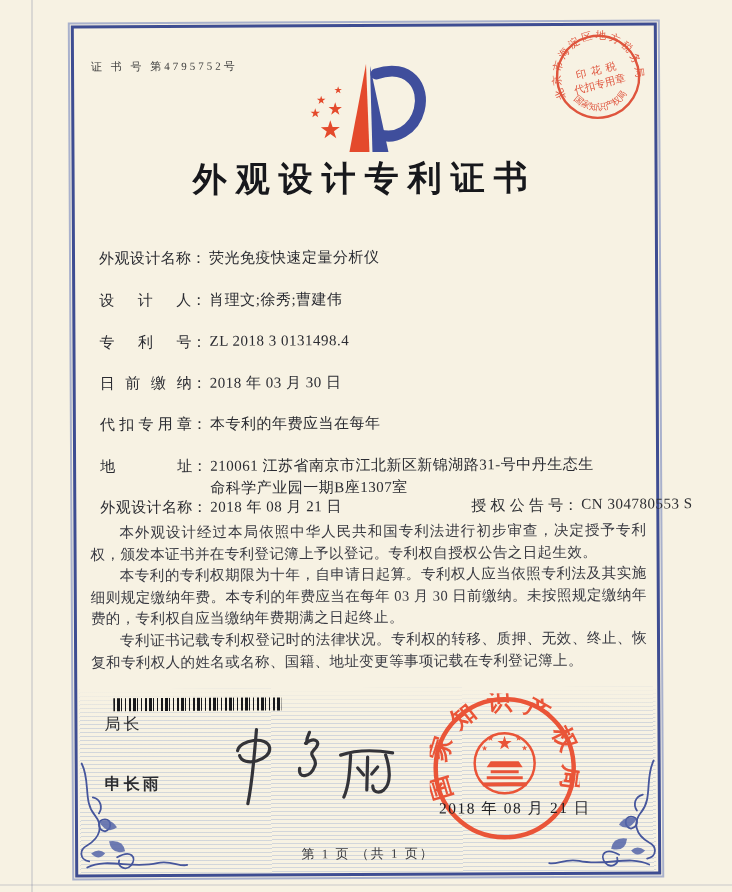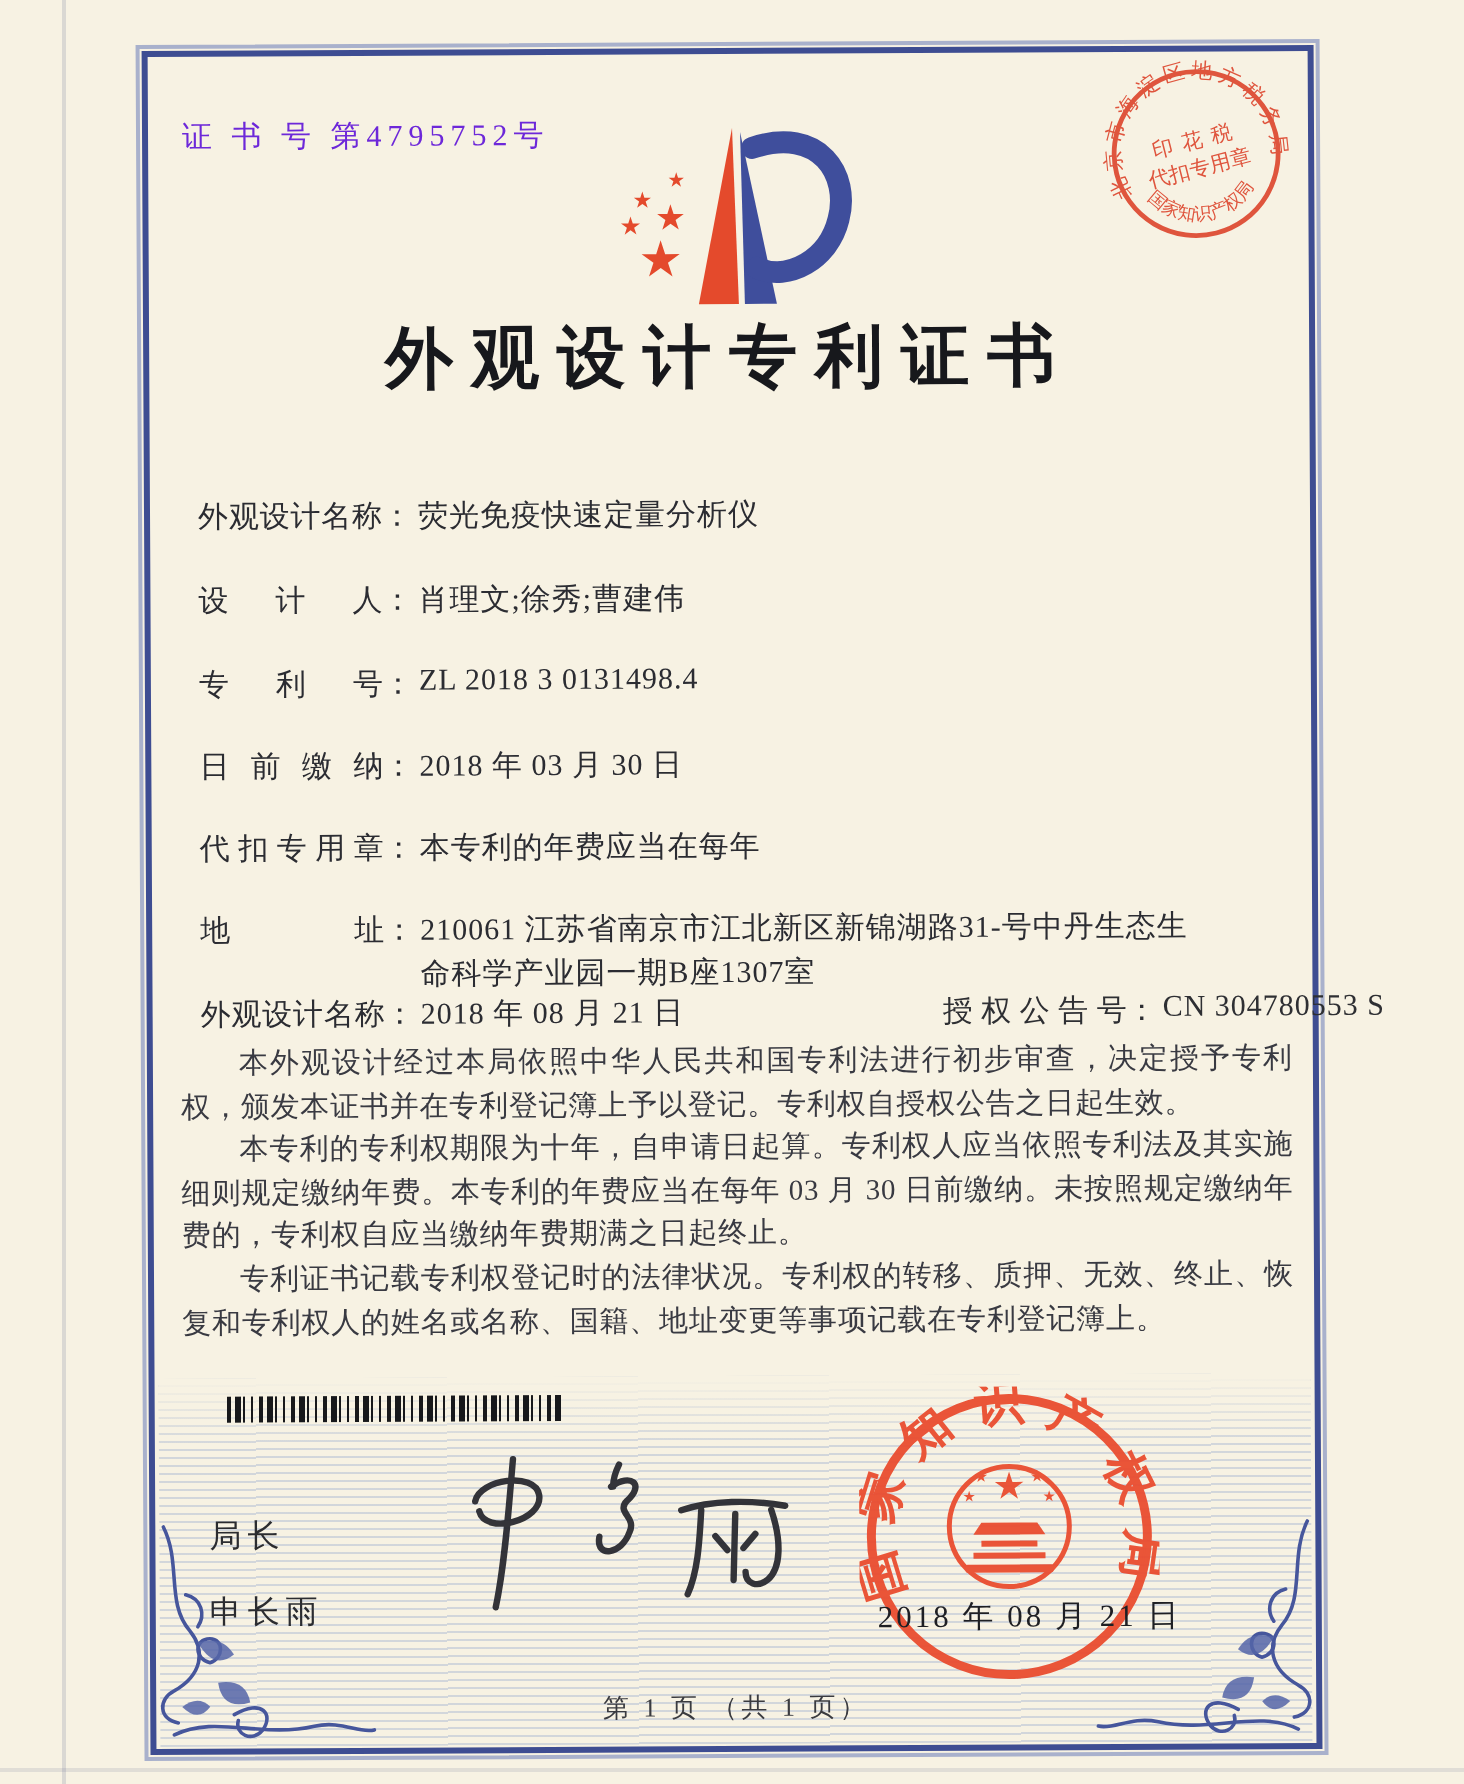--- a/index.html
+++ b/index.html
@@ -15,42 +15,42 @@
   
   .frame{position:absolute;left:70px;top:21px;width:588px;height:854px;border:2px solid #a9b1cc;}
   .frame-in{position:absolute;inset:1px;border:3px solid #3e4d92;}
   
   .guilloche{
     position:absolute;left:78px;top:688px;width:576px;height:184px;z-index:0;
     background:
       linear-gradient(180deg,#f7f2e3 0px,rgba(247,242,227,0) 34px),
       repeating-linear-gradient(0deg, rgba(125,150,200,.30) 0 1px, rgba(247,242,227,0) 1px 4px);
   }
-  .cert-no{position:absolute;left:93px;top:58px;font-size:15px;letter-spacing:3px;color:#6d28d9;z-index:2;}
+  .cert-no{position:absolute;left:93px;top:58px;font-size:11px;letter-spacing:3px;color:#404040;z-index:2;}
   .title{position:absolute;left:72px;top:156px;width:588px;text-align:center;
     font-size:34px;font-weight:bold;letter-spacing:9px;color:#17181c;z-index:2;}
   .frow{position:absolute;left:100px;font-size:15px;color:#2b2c32;z-index:2;white-space:nowrap;}
   .flabel{display:inline-block;width:92px;text-align:justify;text-align-last:justify;vertical-align:top;}
   .fcolon{display:inline-block;width:18px;vertical-align:top;}
   .fvalue{display:inline-block;vertical-align:top;letter-spacing:.5px;white-space:pre-line;max-width:440px;}
   .r-name{top:248px;} .r-designer{top:290px;} .r-patno{top:332px;} .r-filing{top:373px;}
   .r-patentee{top:414px;} .r-address{top:454px;line-height:22px;} .r-grant{top:497px;}
   .grant-no{position:absolute;left:455px;top:497px;font-size:15px;z-index:2;white-space:nowrap;}
   .grant-no .flabel{width:92px;margin-left:16px;}
   .body-text{position:absolute;left:90px;top:521px;width:556px;z-index:2;
     font-size:14.5px;line-height:21.6px;color:#393a42;letter-spacing:.4px;text-align:justify;}
   .body-text p{margin:0;text-indent:2em;}
   .barcode{position:absolute;left:112px;top:697px;width:168px;height:13px;z-index:2;
     background:repeating-linear-gradient(90deg,
       #17181b 0 2px, rgba(0,0,0,0) 2px 4px,
       #17181b 4px 7px, rgba(0,0,0,0) 7px 8px,
       #17181b 8px 9px, rgba(0,0,0,0) 9px 12px,
       #17181b 12px 13px, rgba(0,0,0,0) 13px 16px);}
   .signer{position:absolute;left:103px;z-index:2;font-size:16px;letter-spacing:3px;color:#2b2c30;}
-  .signer-title{top:757px;} .signer-name{top:795px;}
+  .signer-title{top:713px;} .signer-name{top:773px;font-weight:bold;}
   .signature-svg{position:absolute;left:208px;top:720px;z-index:4;}
   .seal-svg{position:absolute;left:428px;top:694px;z-index:3;opacity:.93;}
   .seal-date{position:absolute;left:437px;top:799px;z-index:4;font-size:15.5px;letter-spacing:1.5px;color:#1e1f24;}
   .tax-stamp{position:absolute;left:548px;top:26px;z-index:5;opacity:.92;}
   .logo{position:absolute;left:288px;top:58px;z-index:2;}
   .flourish{position:absolute;z-index:1;}
   .flourish.left{left:77px;top:760px;}
   .flourish.right{left:545px;top:760px;transform:scaleX(-1);}
   .footer{position:absolute;left:72px;top:845px;width:588px;text-align:center;
     font-size:13px;letter-spacing:2px;color:#3a3b40;z-index:2;}

